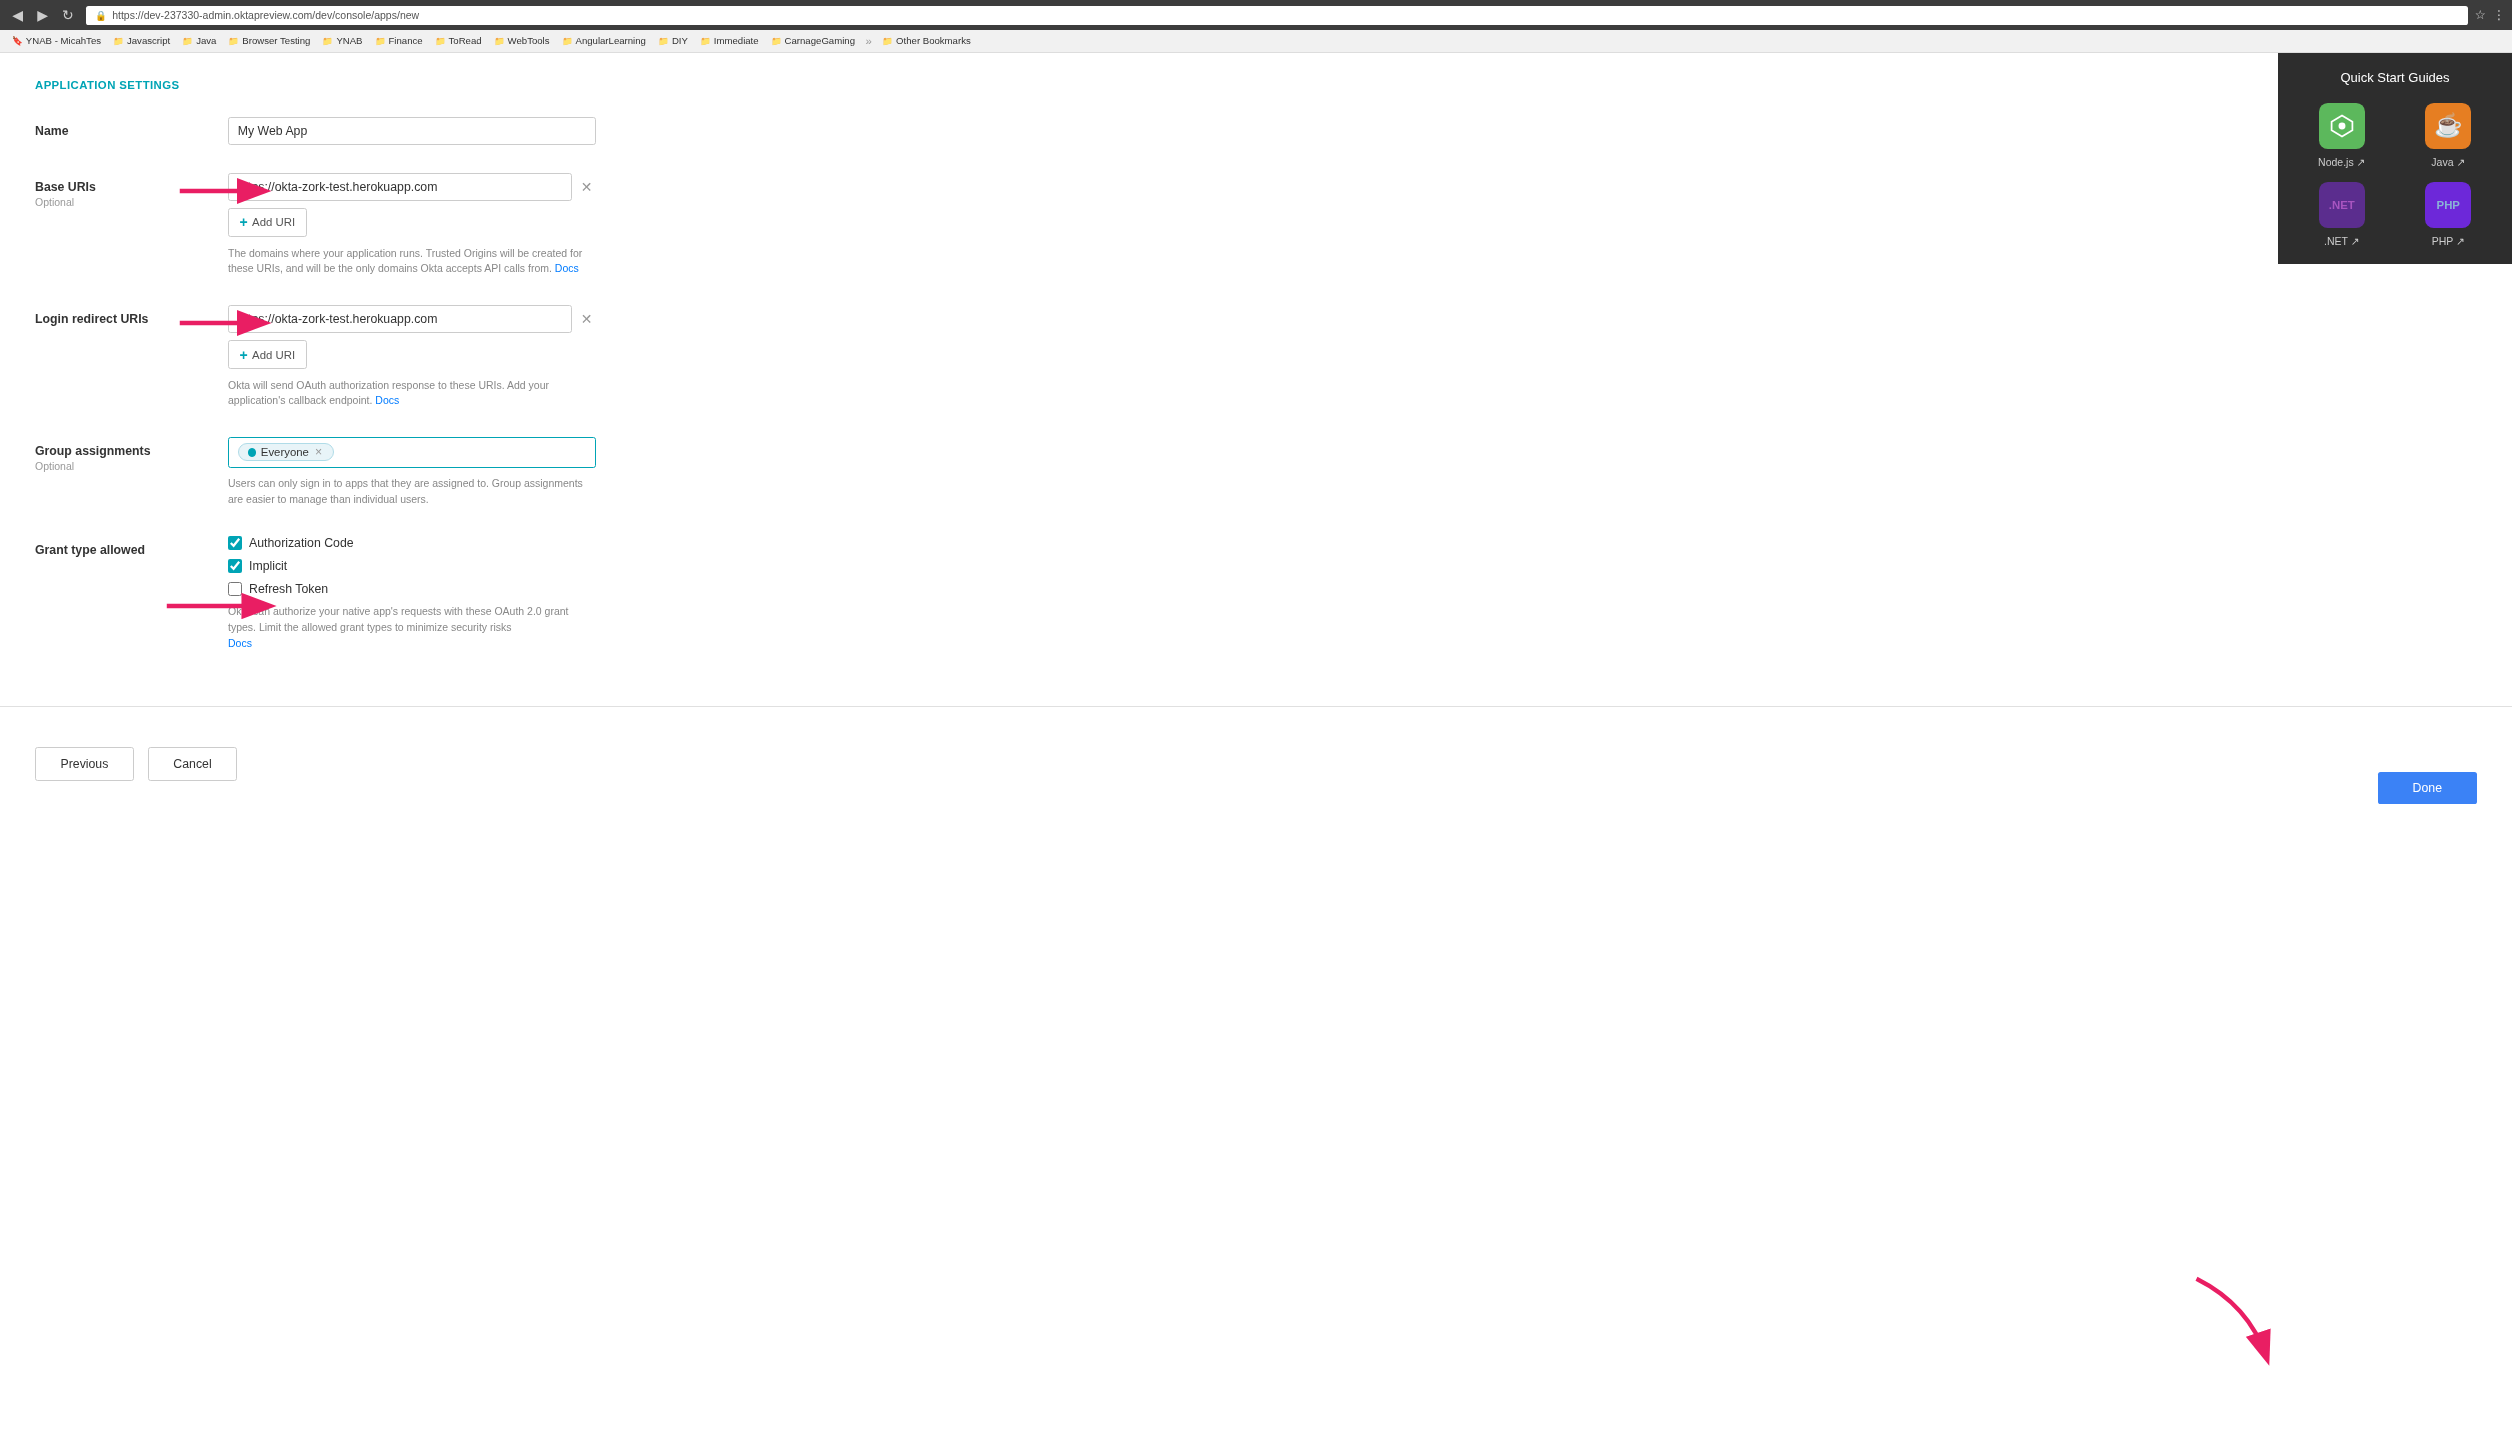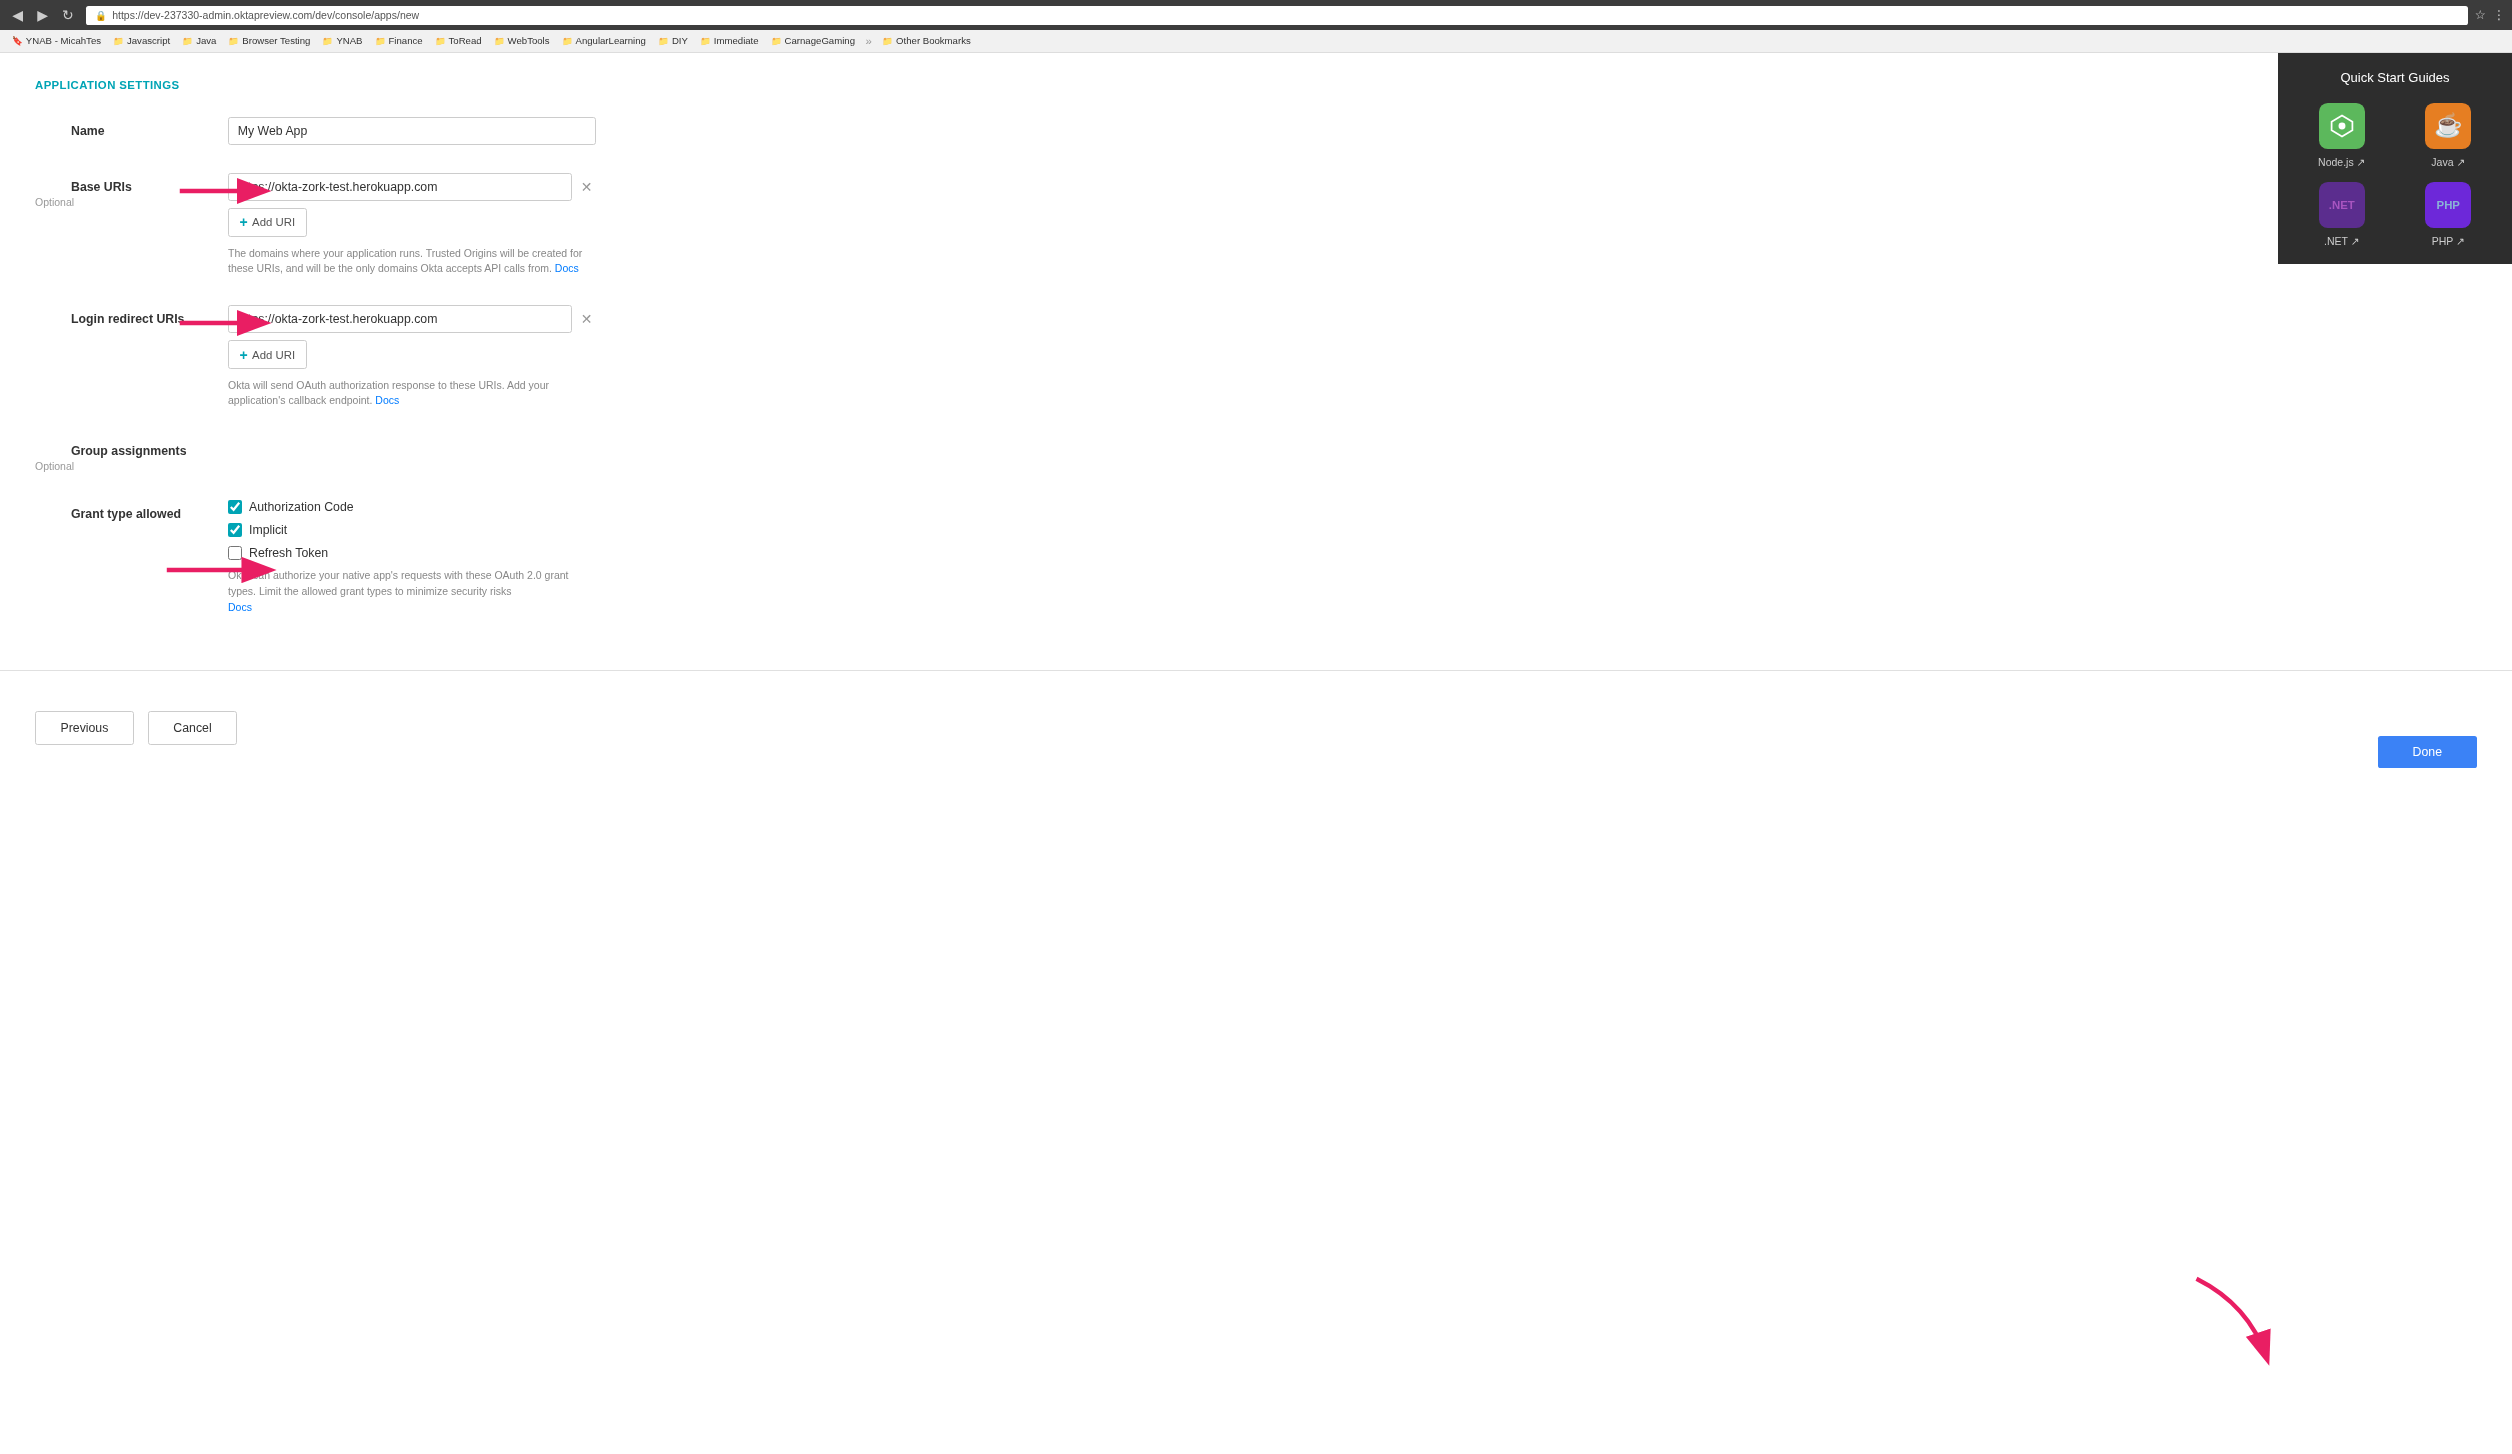--- a/index.html
+++ b/index.html
@@ -39,21 +39,21 @@
     .qs-php { background: #6d28d9; color: #fff; font-size: 10.5px; font-weight: bold; }
     .qs-label { font-size: 10.5px; color: #ccc; }
 
     
     .app-settings-wrapper { padding: 26px 35px; max-width: 840px; }
     .section-title { color: #00a4b5; font-size: 11.4px; font-weight: 600; letter-spacing: 0.4px; margin-bottom: 26px; text-transform: uppercase; }
 
     
     .form-row { display: flex; margin-bottom: 28px; align-items: flex-start; }
     .form-label { width: 193px; padding-top: 7px; flex-shrink: 0; }
-    .form-label-title { font-size: 12.3px; font-weight: 600; color: #333; margin-left: 36px; }
+    .form-label-title { font-size: 12.3px; font-weight: 600; color: #333; }
     .form-label-sub { font-size: 10.5px; color: #999; margin-top: 1.8px; }
     .form-field { flex: 1; max-width: 368px; }
 
     .text-input { width: 100%; border: 0.9px solid #ccc; border-radius: 2.6px; padding: 6.1px 8.8px; font-size: 12.3px; color: #333; outline: none; }
 
     .uri-row { display: flex; align-items: center; gap: 5.3px; margin-bottom: 7px; }
     .uri-input { flex: 1; border: 0.9px solid #ccc; border-radius: 2.6px; padding: 6.1px 8.8px; font-size: 12.3px; color: #333; outline: none; }
     .uri-clear-btn { background: none; border: none; color: #999; font-size: 14px; cursor: pointer; padding: 3.5px; }
 
     .add-uri-btn { display: inline-flex; align-items: center; gap: 4.4px; border: 0.9px solid #ccc; border-radius: 2.6px; background: #fff; padding: 5.3px 10.5px; font-size: 11.4px; color: #555; cursor: pointer; margin-bottom: 8.8px; }
@@ -267,20 +267,30 @@
             <a href="#" class="hint-link">Docs</a>
           </div>
         </div>
       </div>
 
       <div class="form-row">
         <div class="form-label">
           <div class="form-label-title">Group assignments</div>
           <div class="form-label-sub">Optional</div>
         </div>
+        <div class="form-field">
+          <div class="tag-input-box">
+            <span class="group-tag">
+              <span class="group-tag-dot"></span>
+              <span>Everyone</span>
+              <button class="group-tag-remove">×</button>
+            </span>
+          </div>
+          <div class="hint-text">Users can only sign in to apps that they are assigned to. Group assignments are easier to manage than individual users.</div>
+        </div>
       </div>
 
       <div class="form-row" style="position:relative;">
 
         <svg style="position:absolute; left: 123px; top: 48px; width: 123px; height: 44px;" viewBox="0 0 140 50">
           <defs>
             <marker id="arrowhead3" markerWidth="8" markerHeight="6" refX="6" refY="3" orient="auto">
               <polygon points="0 0, 8 3, 0 6" fill="#e91e63"></polygon>
             </marker>
           </defs>

